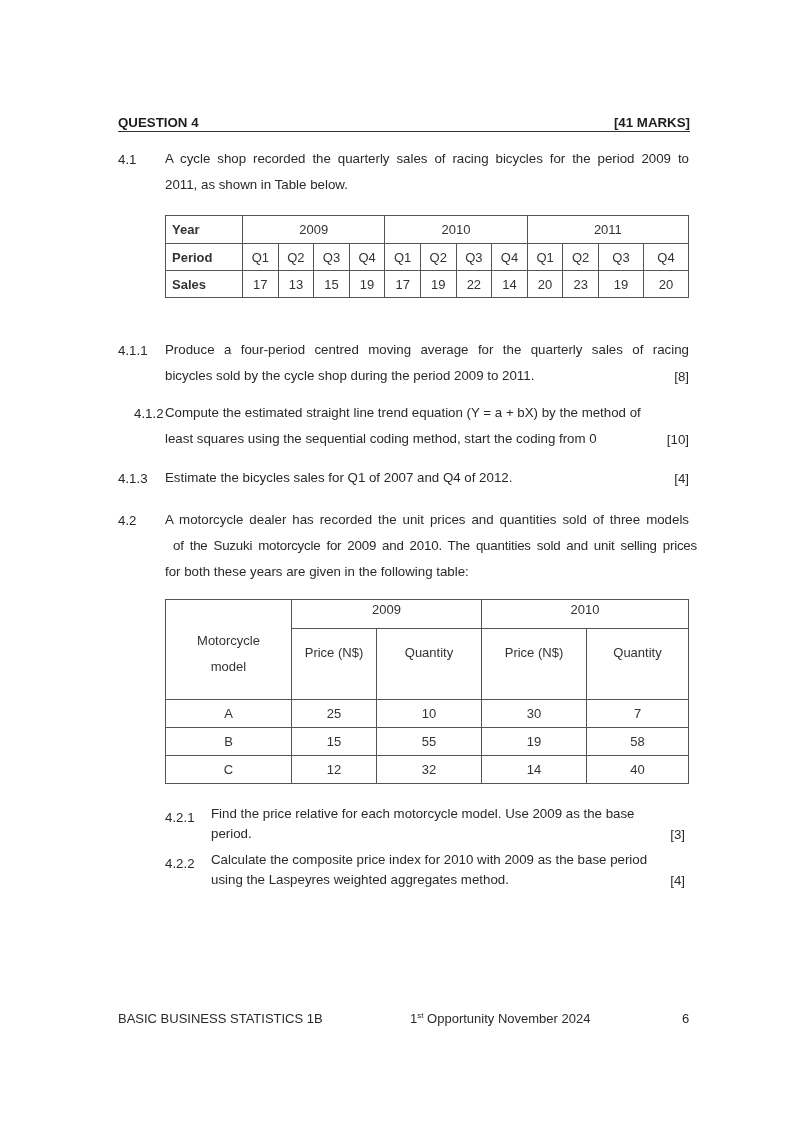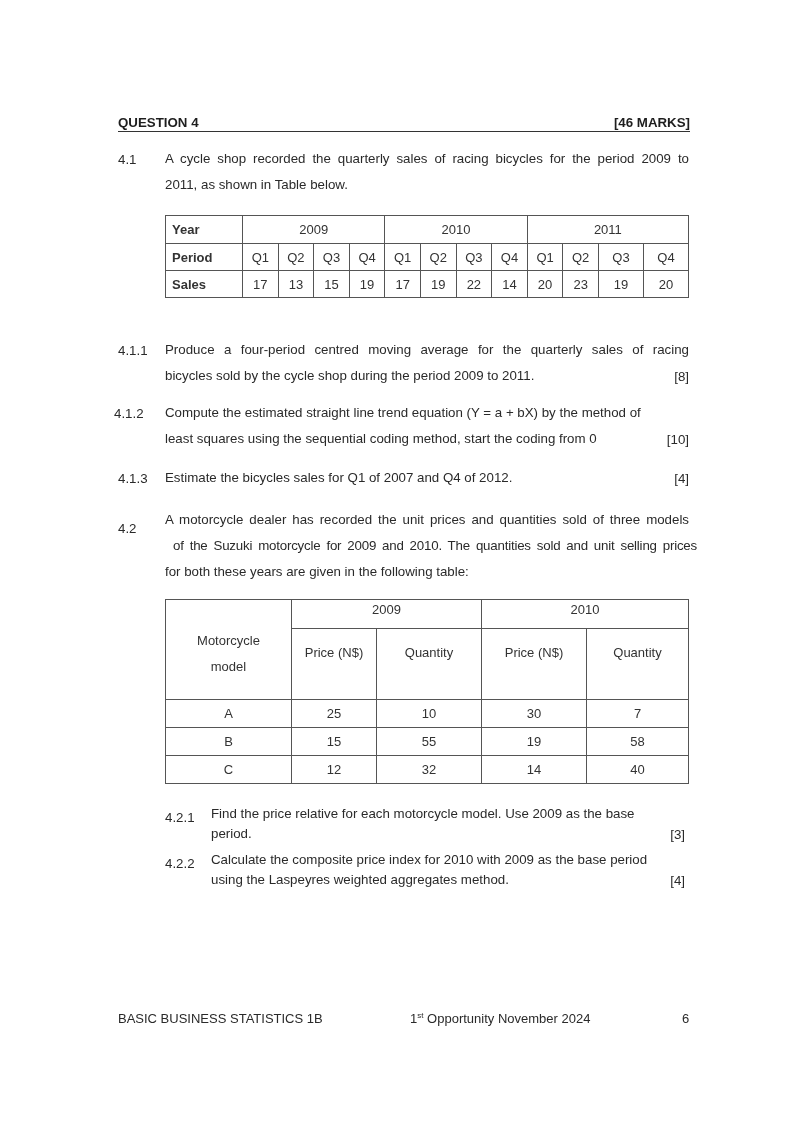--- a/index.html
+++ b/index.html
@@ -37,21 +37,21 @@
     #t2 td.data { height: 27px; }
 
     .footer { top: 1011px; font-size: 13px; color: #2a2a2a; }
     sup { font-size: 8px; }
   </style>
 </head>
 <body>
 
 <div class="abs qhead">
   <span class="left">QUESTION 4</span>
-  <span class="right">[46 MARKS]</span>
+  <span class="right">[41 MARKS]</span>
 </div>
 
 <span class="num" style="left:118px; top:152px;">4.1</span>
 <div class="para justify" style="left:165px; top:146px; width:524px;">A cycle shop recorded the quarterly sales of racing bicycles for the period 2009 to</div>
 <div class="para" style="left:165px; top:172px; width:524px;">2011, as shown in Table below.</div>
 
 <table id="t1">
   <tbody>
       <tr>
     <td class="lbl yr">Year</td>
@@ -90,30 +90,30 @@
     <td>20</td>
   </tr>
 </tbody>
   </table>
 
 <span class="num" style="left:118px; top:343px;">4.1.1</span>
 <div class="para justify" style="left:165px; top:337px; width:524px;">Produce a four-period centred moving average for the quarterly sales of racing</div>
 <div class="para" style="left:165px; top:363px; width:480px;">bicycles sold by the cycle shop during the period 2009 to 2011.</div>
 <span class="mark" style="right:105px; top:369px;">[8]</span>
 
-<span class="num" style="left:114px; top:406px;">4.1.2</span>
+<span class="num" style="left:134px; top:406px;">4.1.2</span>
 <div class="para" style="left:165px; top:400px; width:524px;">Compute the estimated straight line trend equation (Y = a + bX) by the method of</div>
 <div class="para" style="left:165px; top:426px; width:480px;">least squares using the sequential coding method, start the coding from 0</div>
 <span class="mark" style="right:105px; top:432px;">[10]</span>
 
 <span class="num" style="left:118px; top:471px;">4.1.3</span>
 <div class="para" style="left:165px; top:465px; width:480px;">Estimate the bicycles sales for Q1 of 2007 and Q4 of 2012.</div>
 <span class="mark" style="right:105px; top:471px;">[4]</span>
 
-<span class="num" style="left:118px; top:513px;margin-top:8px;">4.2</span>
+<span class="num" style="left:118px; top:513px;">4.2</span>
 <div class="para justify" style="left:165px; top:507px; width:524px;">A motorcycle dealer has recorded the unit prices and quantities sold of three models</div>
 <div class="para justify" style="left:165px; top:533px; width:524px; letter-spacing:-0.2px;margin-left:8px;">of the Suzuki motorcycle for 2009 and 2010. The quantities sold and unit selling prices</div>
 <div class="para" style="left:165px; top:559px; width:524px;">for both these years are given in the following table:</div>
 
 <table id="t2">
   <tbody>
       <tr>
     <td class="model" rowspan="2" style="width:125px;">
       <div>Motorcycle</div>
       <div>model</div>

